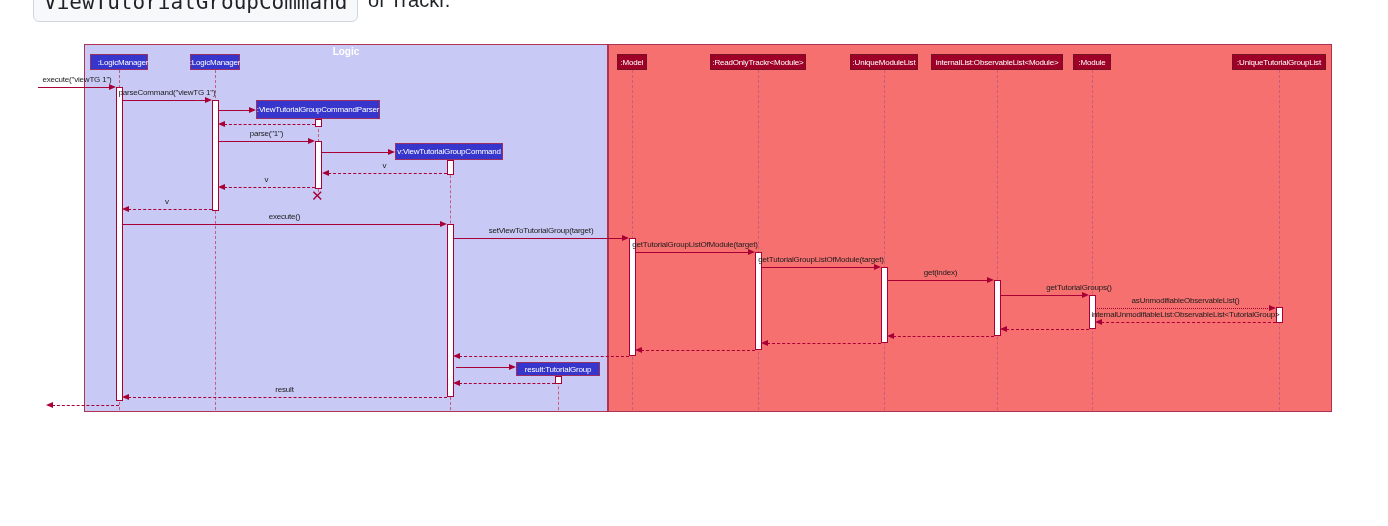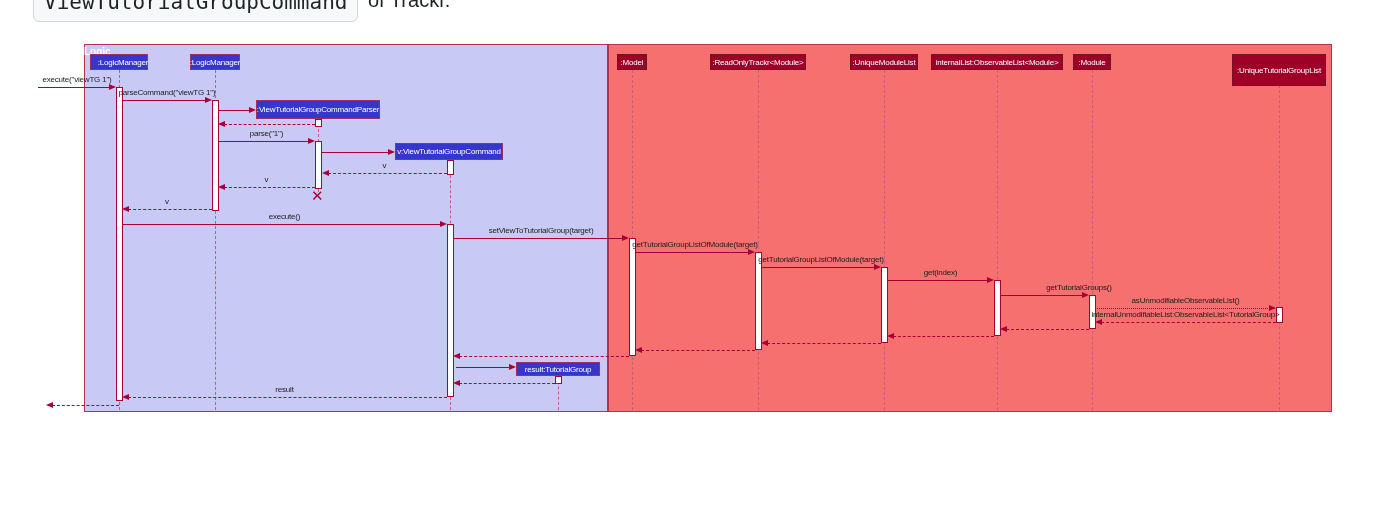--- a/index.html
+++ b/index.html
@@ -6,21 +6,21 @@
   .page{position:relative;width:1388px;height:526px;overflow:hidden;background:#ffffff;
         font-family:"Liberation Sans","DejaVu Sans",sans-serif;}
   .abs{position:absolute;}
   .code-chip{position:absolute;left:33px;top:-17px;height:32px;padding:3px 10px 2px 10px;
              background:#f6f8fa;border:1px solid #d0d7de;border-radius:6px;
              font-family:"DejaVu Sans Mono","Liberation Mono",monospace;
              font-size:21px;color:#1f2328;line-height:30px;}
   .top-suffix{position:absolute;left:368px;top:-11px;font-size:20px;color:#1f2328;}
   .caption{position:absolute;left:42px;top:452px;font-size:19px;color:#1f2328;}
   .frame{position:absolute;box-sizing:border-box;border:1.5px solid;}
-  .frame-label{position:absolute;text-align:left;font-size:10px;font-weight:bold;color:#ffffff;}
+  .frame-label{position:absolute;text-align:center;font-size:10px;font-weight:bold;color:#ffffff;}
   .lifeline{position:absolute;width:0;border-left:1px dashed;}
   .act{position:absolute;box-sizing:border-box;width:7px;background:#ffffff;border:1px solid;}
   .pbox{position:absolute;box-sizing:border-box;border:1.2px solid;color:#ffffff;
         display:flex;align-items:center;justify-content:center;white-space:nowrap;
         font-size:8px;letter-spacing:-0.2px;}
   .msg-line{position:absolute;height:0;}
   .msg-label{position:absolute;width:320px;text-align:center;font-size:8px;
              letter-spacing:-0.2px;color:#1b1b1b;white-space:nowrap;pointer-events:none;}
   .head{position:absolute;width:0;height:0;border-top:3.5px solid transparent;
         border-bottom:3.5px solid transparent;}
@@ -132,16 +132,16 @@
       <div class="pbox" style="left: 90px; top: 54px; width: 58px; height: 16px; background: rgb(54, 54, 205); border-color: rgb(155, 47, 99); padding-left: 8px;">:LogicManager</div>
       <div class="pbox" style="left: 190px; top: 54px; width: 50px; height: 16px; background: rgb(54, 54, 205); border-color: rgb(155, 47, 99);">:LogicManager</div>
       <div class="pbox" style="left: 256px; top: 100px; width: 124px; height: 19px; background: rgb(54, 54, 205); border-color: rgb(155, 47, 99);">:ViewTutorialGroupCommandParser</div>
       <div class="pbox" style="left: 395px; top: 143px; width: 108px; height: 17px; background: rgb(54, 54, 205); border-color: rgb(155, 47, 99);">v:ViewTutorialGroupCommand</div>
       <div class="pbox" style="left: 516px; top: 362px; width: 84px; height: 14px; background: rgb(54, 54, 205); border-color: rgb(155, 47, 99);">result:TutorialGroup</div>
       <div class="pbox" style="left: 617px; top: 54px; width: 30px; height: 16px; background: rgb(158, 0, 40); border-color: rgb(119, 16, 34);">:Model</div>
       <div class="pbox" style="left: 710px; top: 54px; width: 96px; height: 16px; background: rgb(158, 0, 40); border-color: rgb(119, 16, 34);">:ReadOnlyTrackr&lt;Module&gt;</div>
       <div class="pbox" style="left: 850px; top: 54px; width: 68px; height: 16px; background: rgb(158, 0, 40); border-color: rgb(119, 16, 34);">:UniqueModuleList</div>
       <div class="pbox" style="left: 931px; top: 54px; width: 132px; height: 16px; background: rgb(158, 0, 40); border-color: rgb(119, 16, 34);">internalList:ObservableList&lt;Module&gt;</div>
       <div class="pbox" style="left: 1073px; top: 54px; width: 38px; height: 16px; background: rgb(158, 0, 40); border-color: rgb(119, 16, 34);">:Module</div>
-      <div class="pbox" style="left: 1232px; top: 54px; width: 94px; height: 32px; background: rgb(158, 0, 40); border-color: rgb(119, 16, 34); text-align: center;">:UniqueTutorialGroupList</div>
+      <div class="pbox" style="left: 1232px; top: 54px; width: 94px; height: 16px; background: rgb(158, 0, 40); border-color: rgb(119, 16, 34); text-align: center;">:UniqueTutorialGroupList</div>
     </div>
 
 </div>
 
 </body></html>

